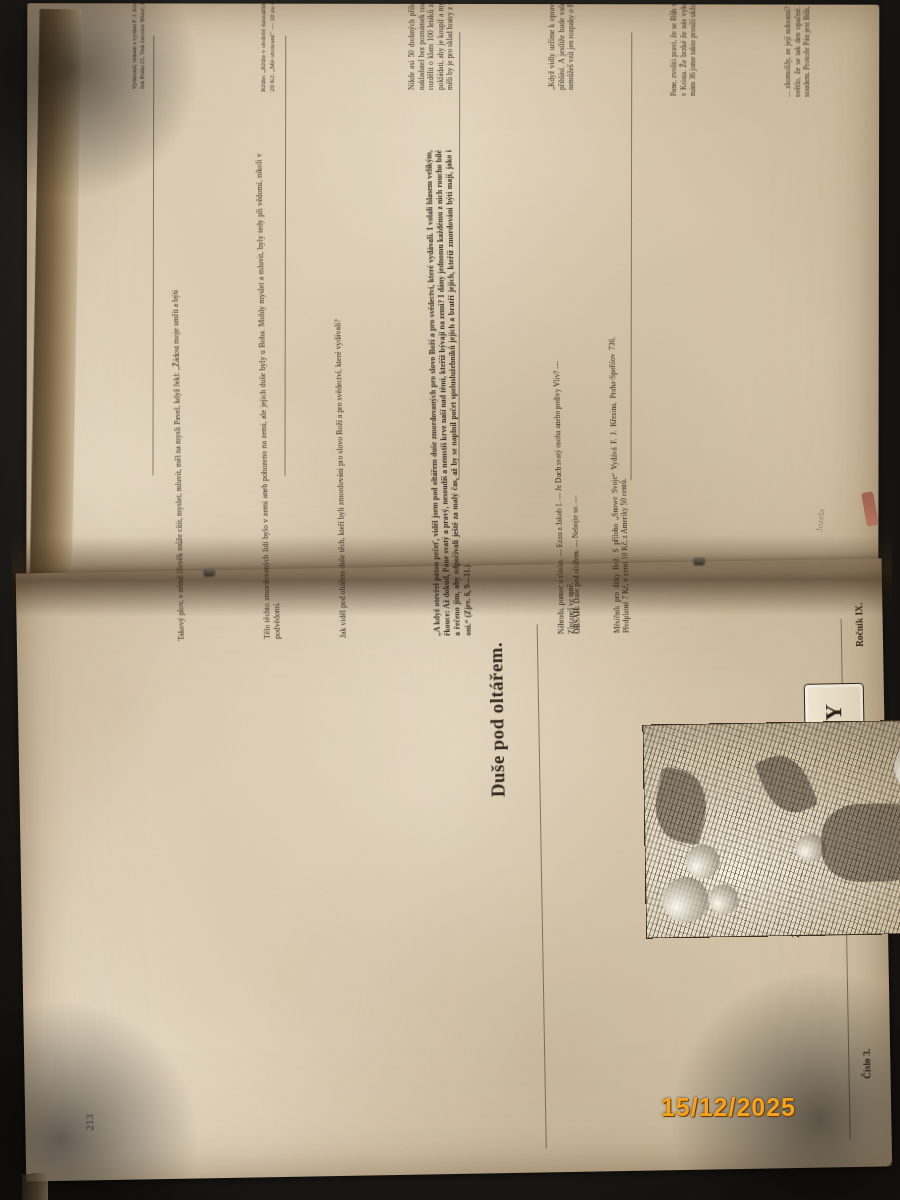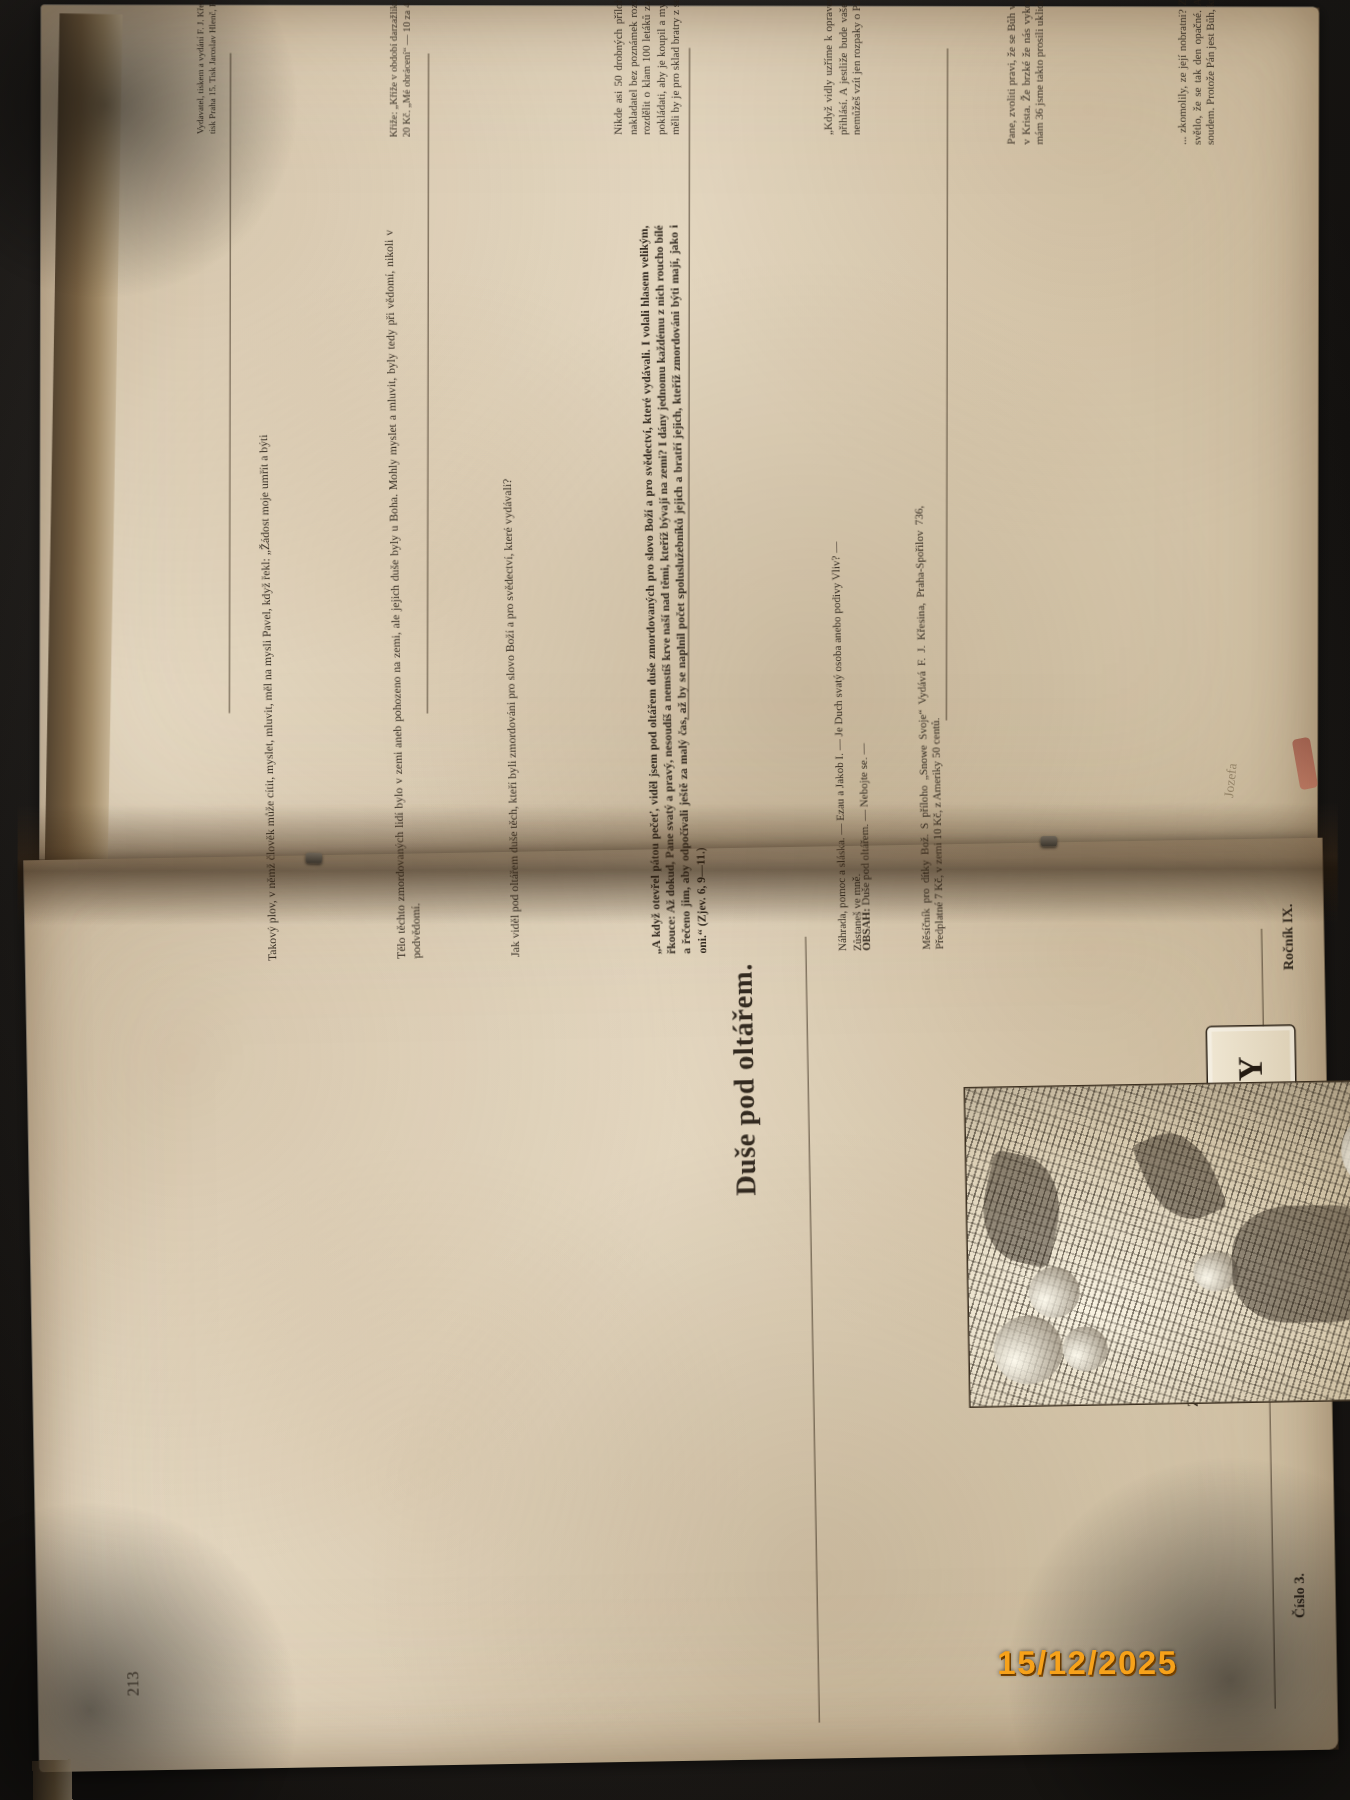--- a/index.html
+++ b/index.html
@@ -187,24 +187,24 @@
     letter-spacing:4px;
     color:rgba(255,255,255,0.30);
     -webkit-text-stroke:3px rgba(255,255,255,0.50);
     text-shadow:0 0 2px rgba(0,0,0,0.08);
     transform:scaleY(1.25);
   }
 
   
   #datestamp{
     position:absolute;
-    right:115px; bottom:78px;
+    right:104px; bottom:78px;
     font-family:"Liberation Sans",sans-serif;
     font-weight:bold;
-    font-size:22px;
+    font-size:25px;
     letter-spacing:1px;
     color:#f7a21a;
     text-shadow:0 0 3px rgba(0,0,0,.65), 1px 1px 0 #8a4d00;
   }
 
   
   #folio{
     position:absolute;
     left:56px; bottom:52px;
     font-size:11px;

